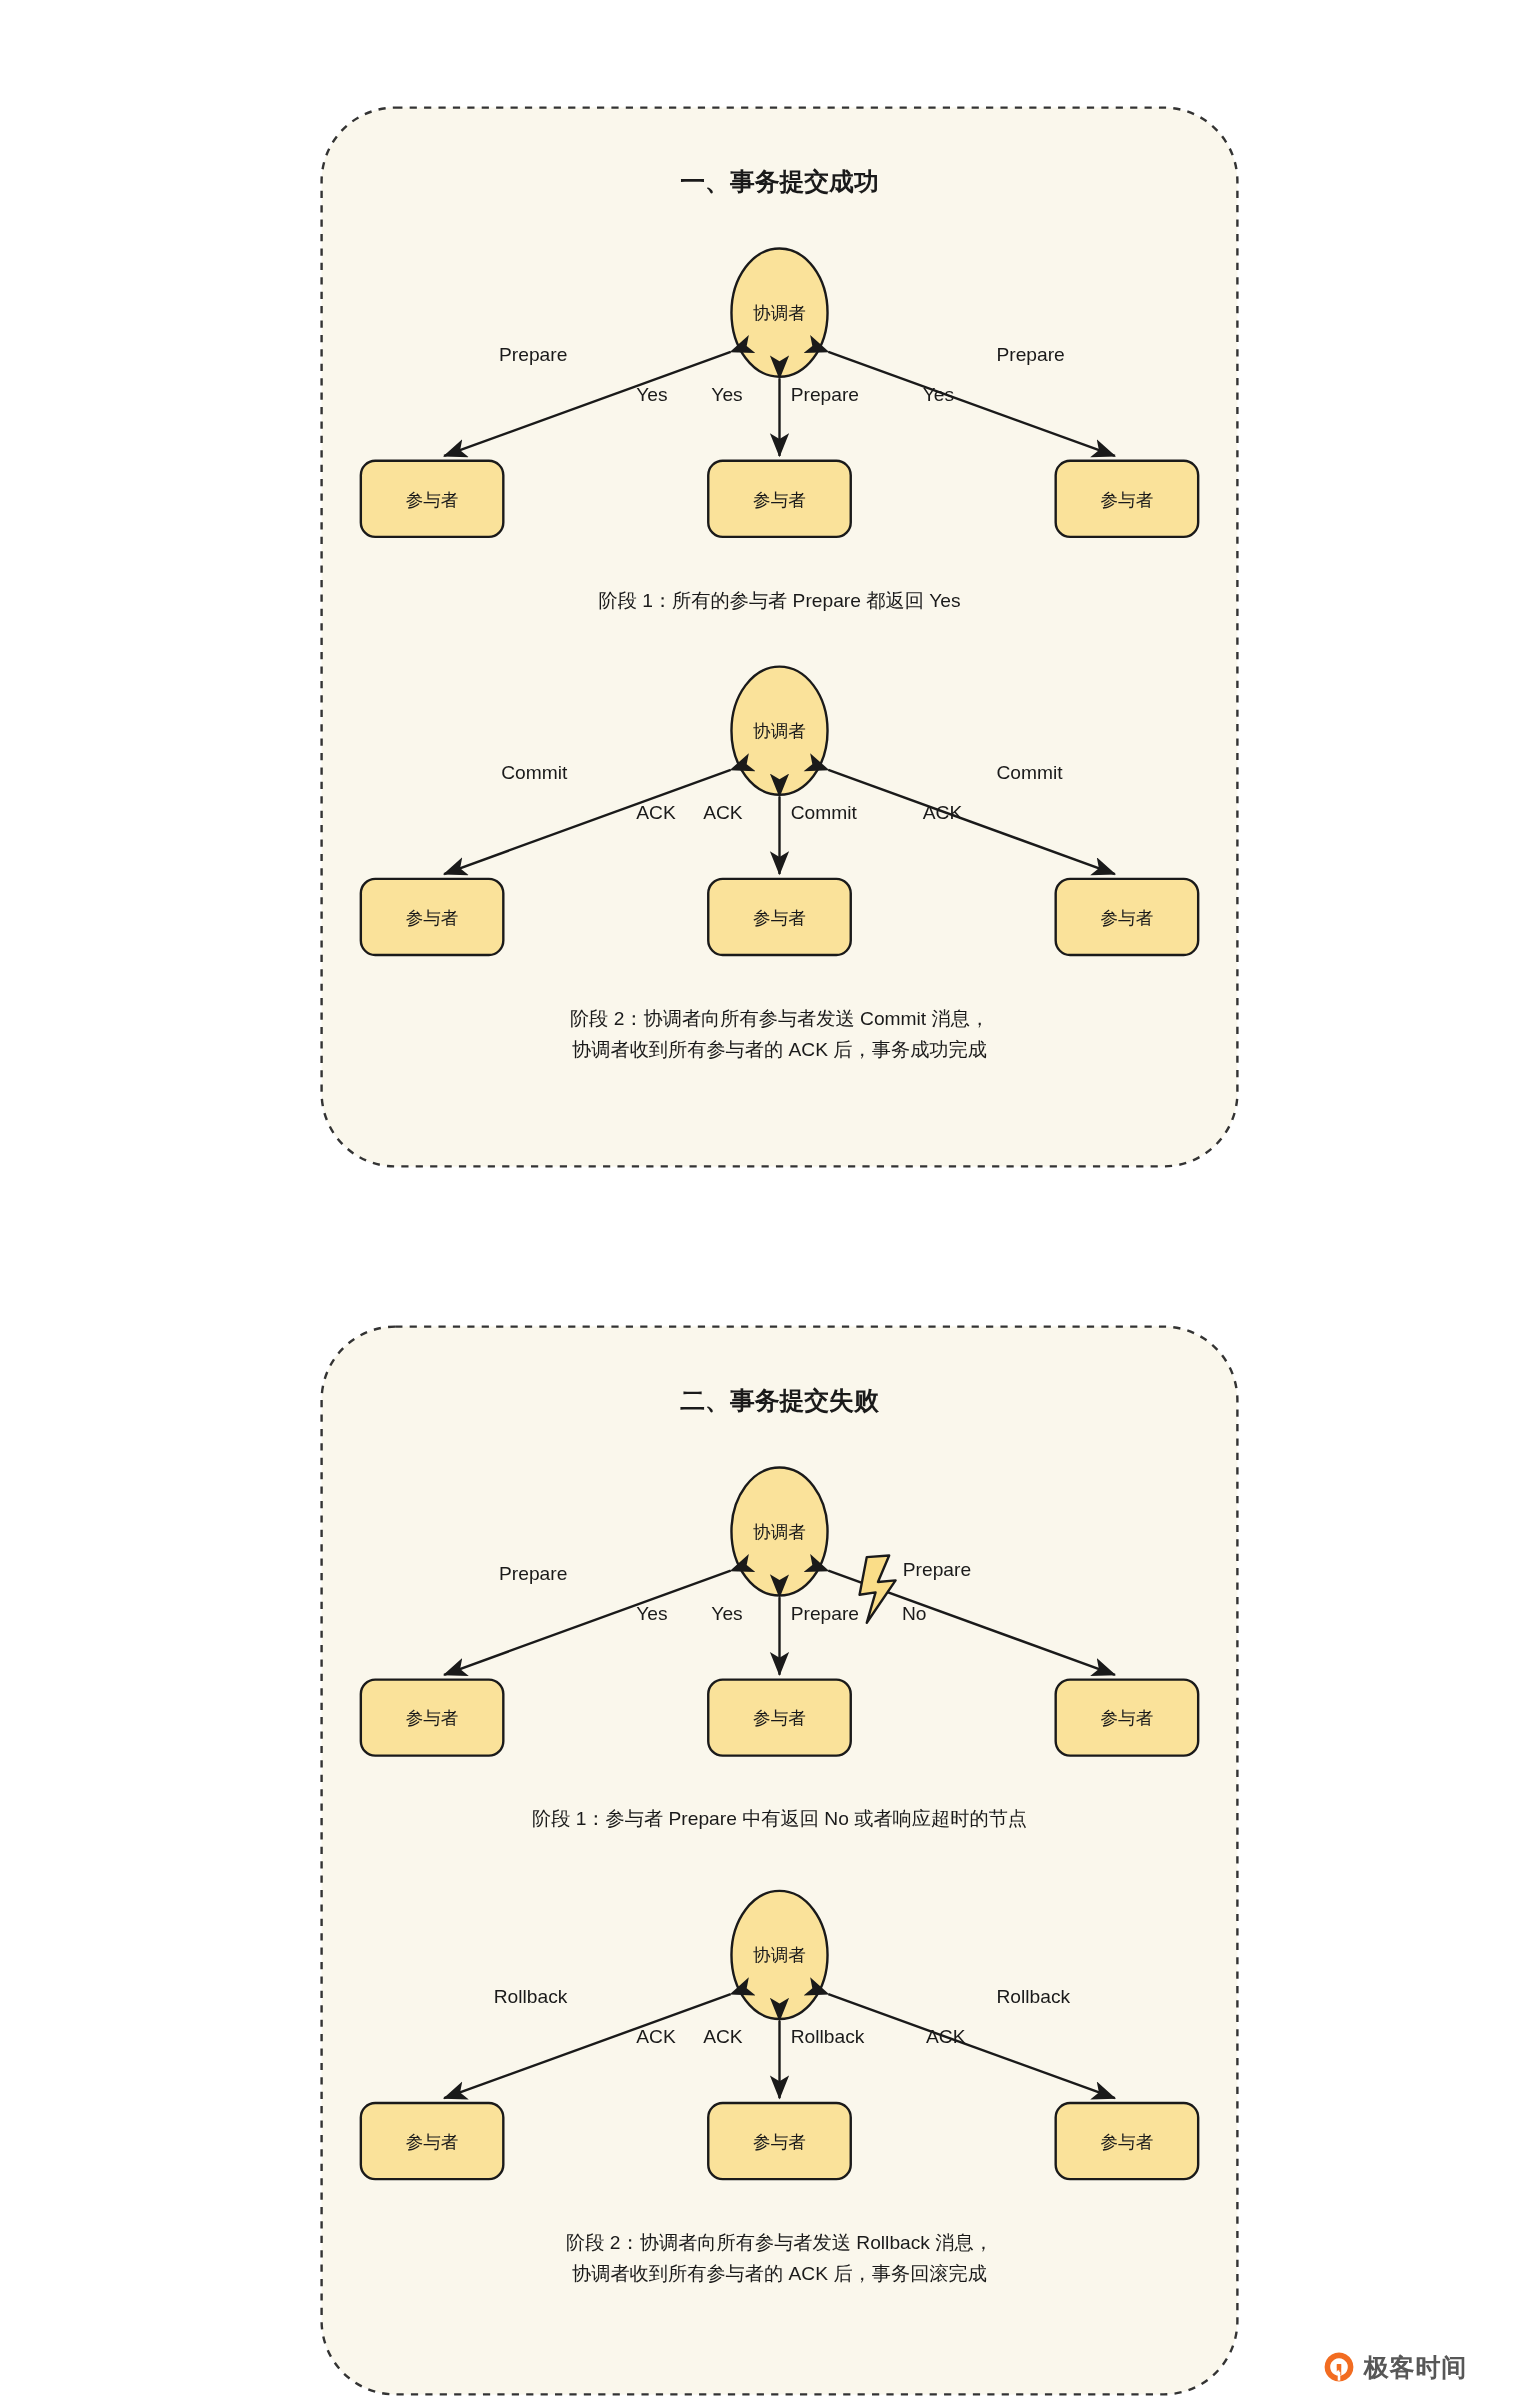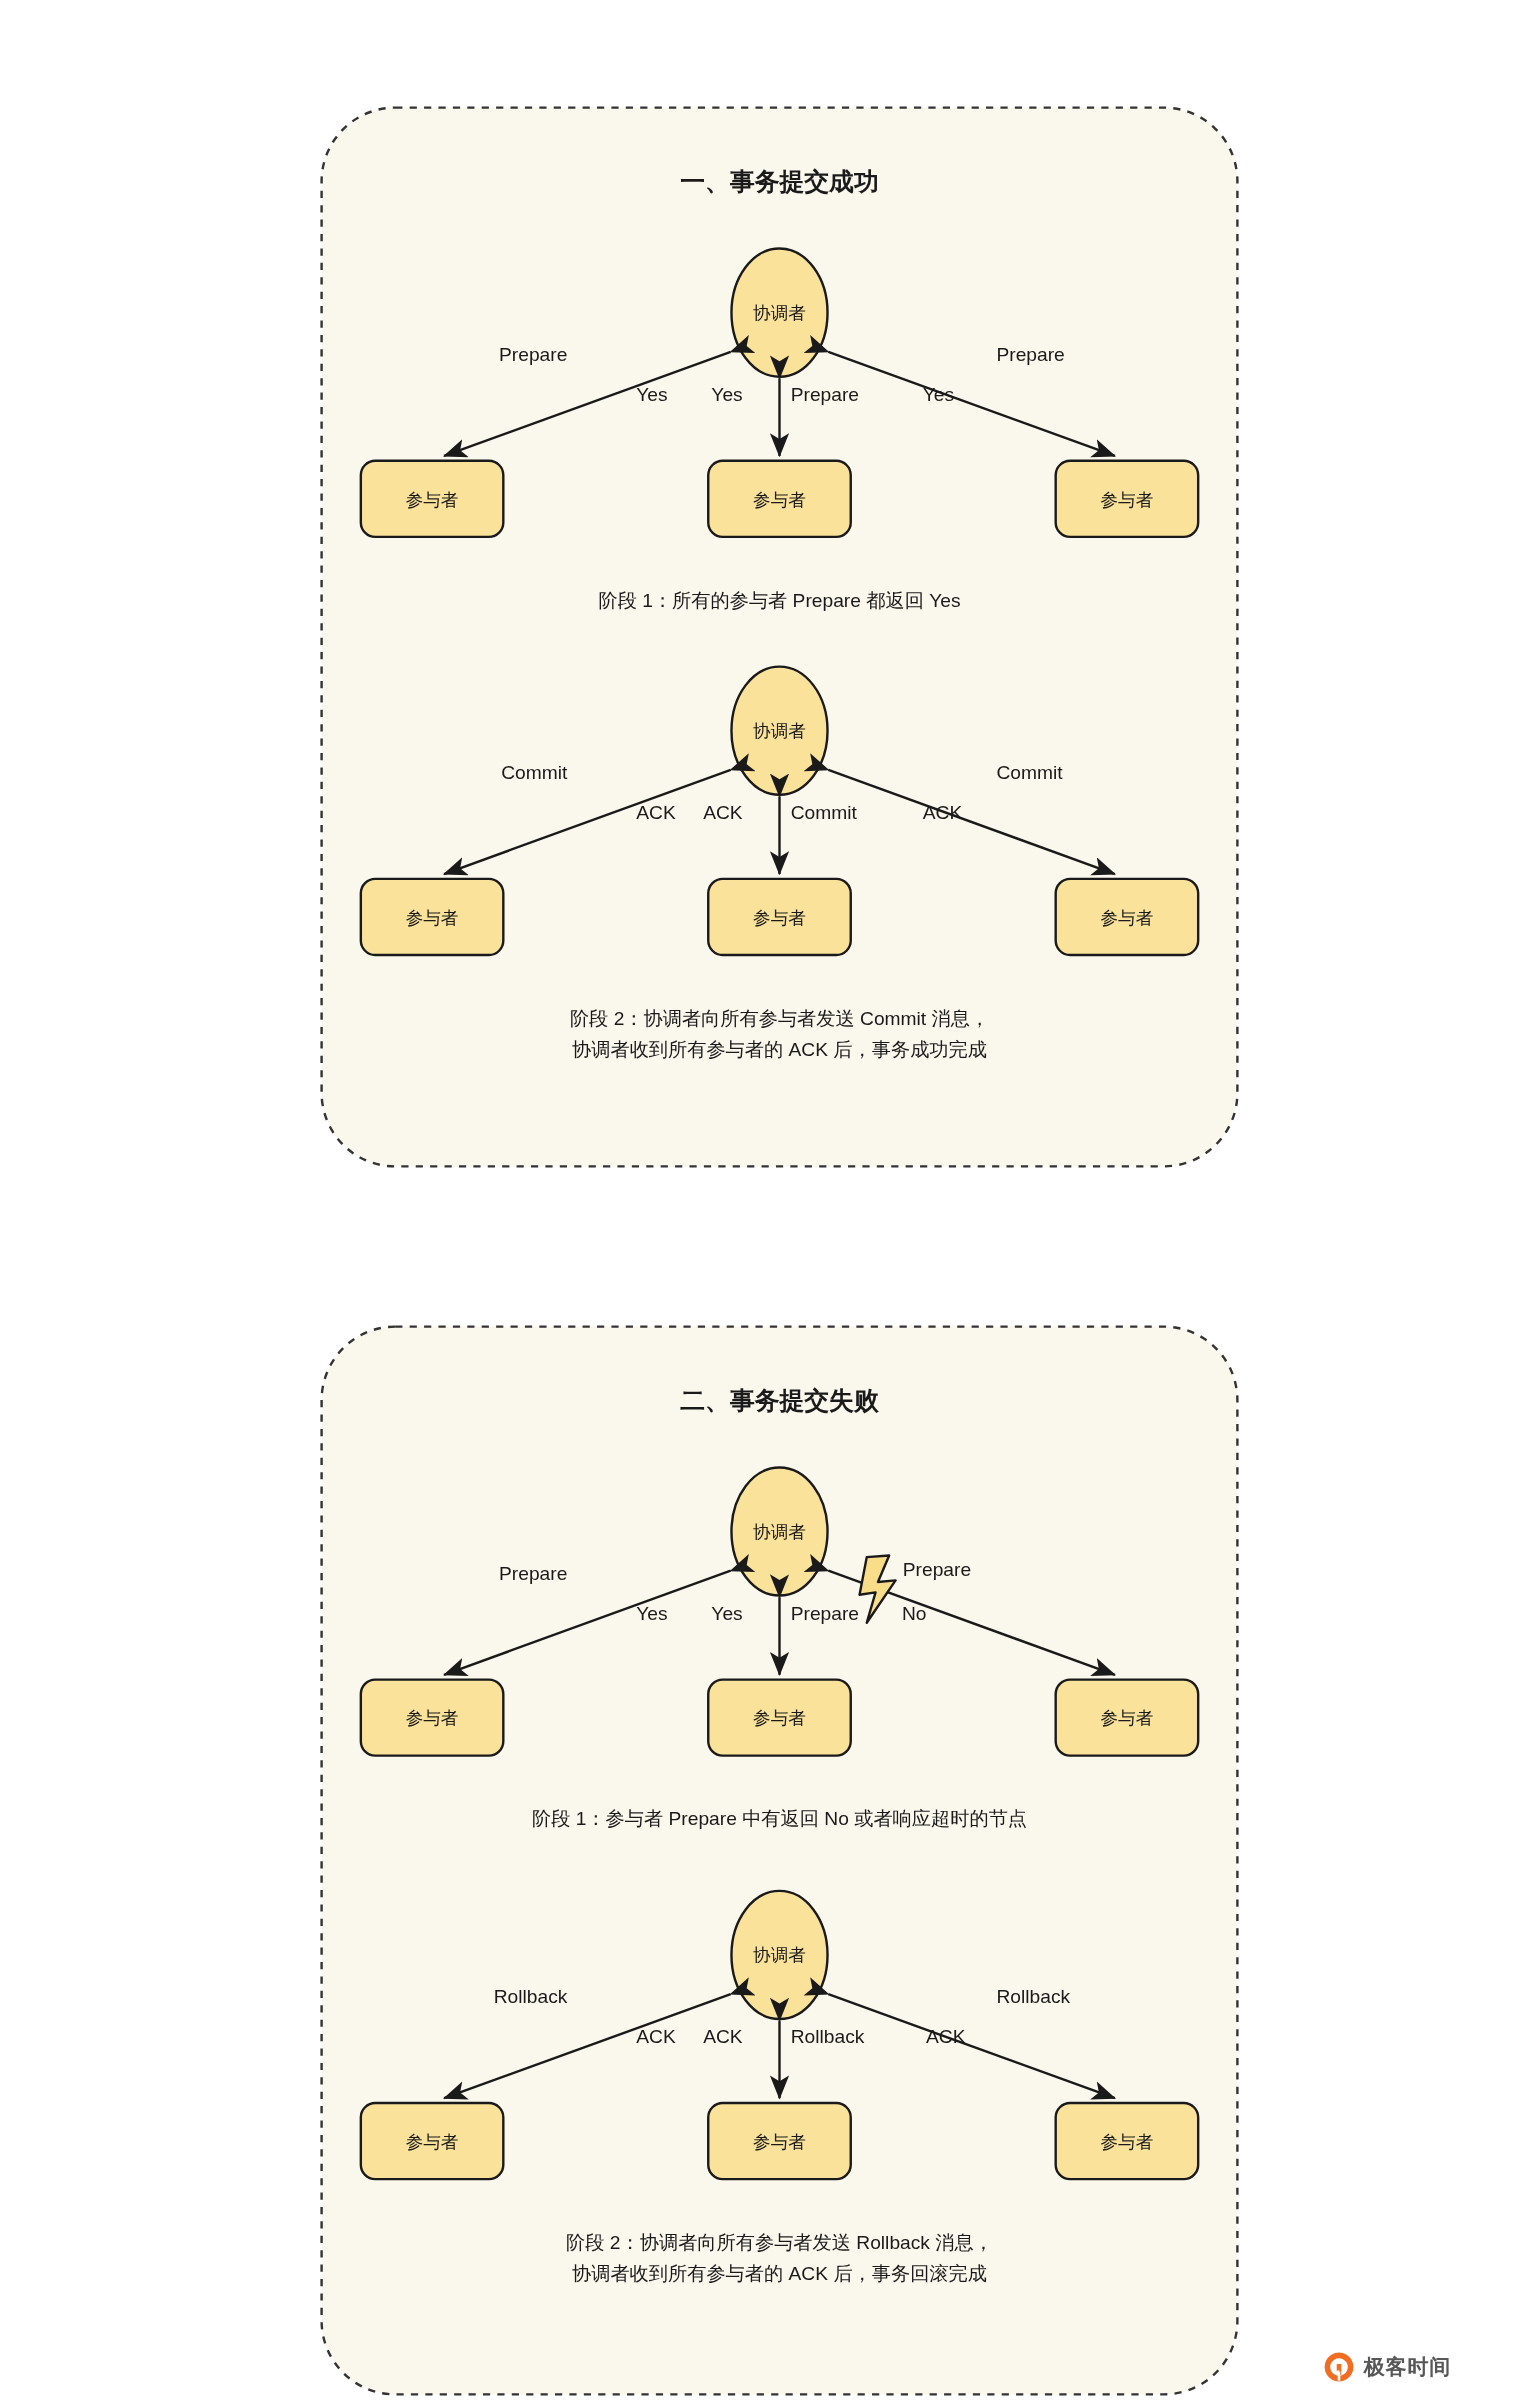--- a/index.html
+++ b/index.html
@@ -21,21 +21,21 @@
   .t-node{font-size:22px;}
   .t-edge{font-size:24px;}
   .t-cap{font-size:24px;}
 
   .brand{
     position:absolute;left:1323px;top:2319px;
     display:flex;align-items:center;gap:8.8px;
   }
   .brand-mark{width:32px;height:32px;flex:0 0 auto;}
   .brand-text{
-    font-size:21px;font-weight:700;color:#575757;
+    font-size:25px;font-weight:700;color:#575757;
     letter-spacing:0.8px;line-height:32px;
     font-family:"Liberation Sans","DejaVu Sans",sans-serif;
   }
 </style>
 </head>
 <body>
 
 <div class="stage">
 
   <div class="panel" id="panel-success">

